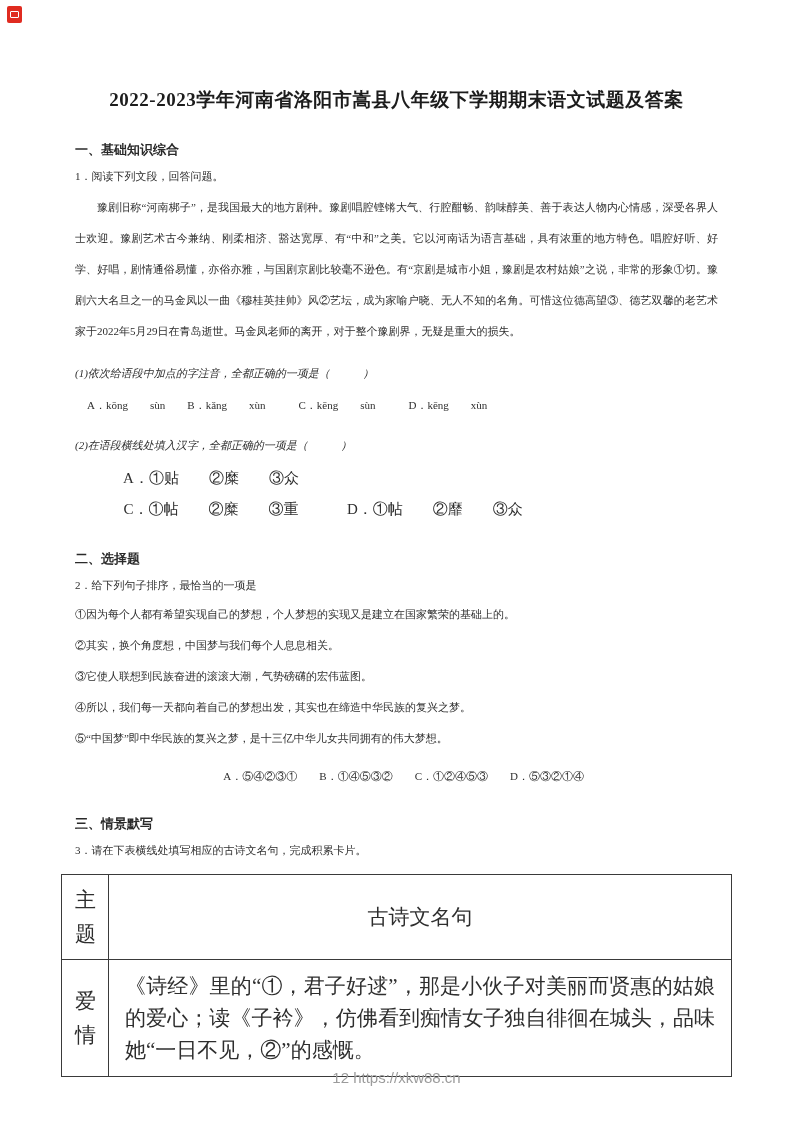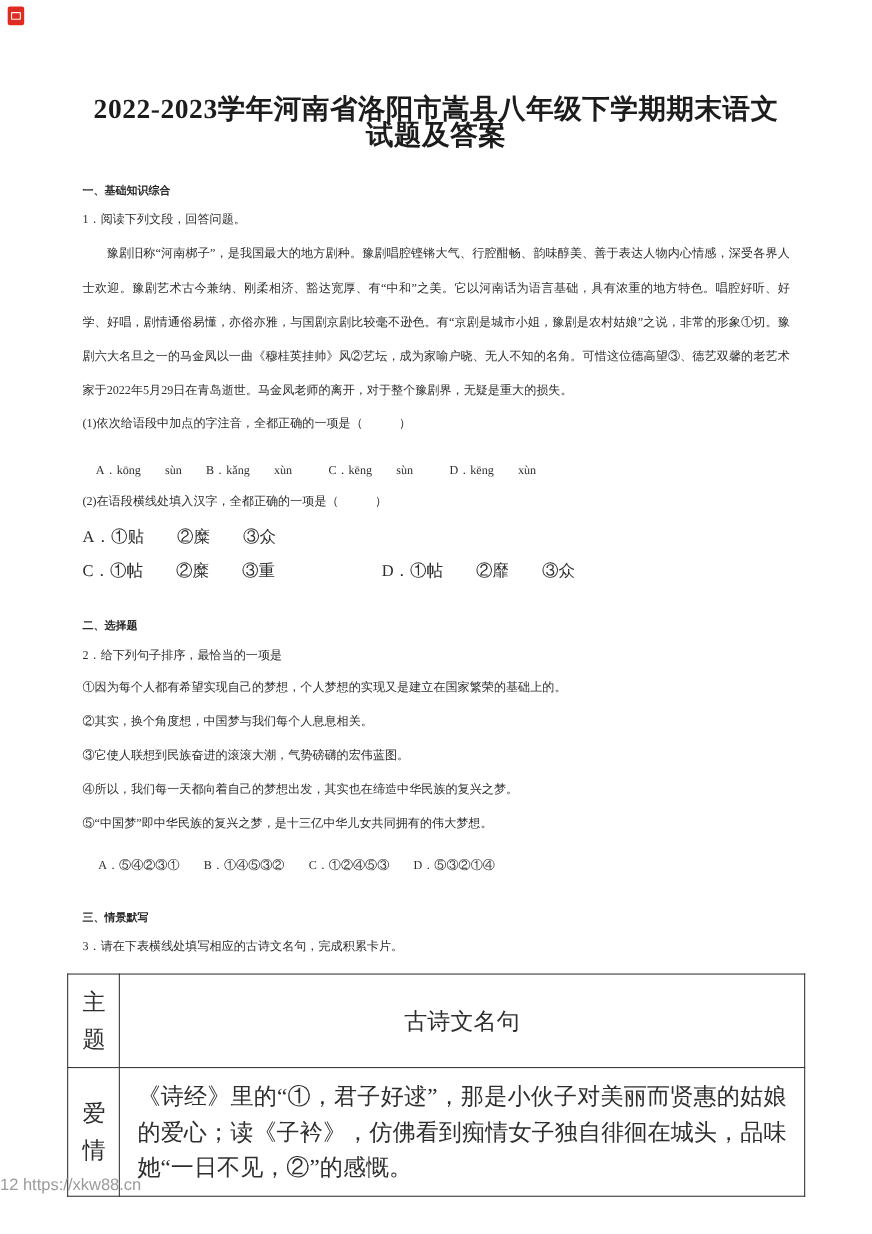--- a/index.html
+++ b/index.html
@@ -20,50 +20,50 @@
   }
   .corner-icon .inner {
     position: absolute; left: 3px; top: 5px;
     width: 9px; height: 7px;
     border: 1.5px solid #ffffff;
     border-radius: 1px;
   }
   .page { padding: 88px 75px 0 75px; }
   .title {
     margin: 0 0 26px 0;
-    font-size: 25px;
+    font-size: 19px;
     line-height: 24px;
     font-weight: bold;
     text-align: center;
     color: #1c1c1c;
     letter-spacing: 0.5px;
   }
   .sec-heading {
     margin: 0;
-    font-size: 10px;
+    font-size: 13px;
     line-height: 24px;
     font-weight: bold;
     color: #2a2a2a;
   }
   p { margin: 0; font-size: 11px; }
   .q-line { line-height: 28px; }
   .passage {
     margin-top: 2px;
     line-height: 31px;
     text-indent: 2em;
     text-align: justify;
   }
-  .subq { line-height: 28px; }
-  .opts-line { margin-top: 15px; line-height: 28px; padding-left: 1.1em; }
+  .subq { margin-top: 12px; line-height: 28px; font-style: italic; }
+  .opts-line { margin-top: 4px; line-height: 28px; padding-left: 1.1em; }
   .opt-grid { margin-top: 4px; }
   .opt-row { display: flex; font-size: 15px; line-height: 31px; }
-  .opt-row .cell-l { width: 272px; }
+  .opt-row .cell-l { width: 272px; text-align: center; }
   .gap-lg { height: 22px; }
   .sentence { line-height: 31px; }
-  .q2-options { margin-top: 8px; padding-left: 1.3em; line-height: 28px; }
+  .q2-options { margin-top: 8px; padding-left: 1.3em; line-height: 28px; text-align: center; }
   .accum-table {
     border-collapse: collapse;
     width: calc(100% + 28px);
     margin: 10px 0 0 -14px;
     table-layout: fixed;
   }
   .accum-table td {
     border: 1px solid #3a3a3a;
     font-size: 21px;
     vertical-align: middle;
@@ -83,21 +83,21 @@
   .accum-table .body2 {
     padding: 10px 16px;
     line-height: 32px;
     text-align: justify;
   }
   .accum-table .data-row td { height: 84px; }
   .footer {
     position: absolute;
     left: 0; right: 0;
     bottom: 36px;
-    text-align: left;
+    text-align: center;
     color: #9b9b9b;
     font-size: 15px;
     font-family: "Liberation Sans", "DejaVu Sans", sans-serif;
     margin-top: 21px;
   }
 </style>
 </head>
 <body>
 
 <div class="corner-icon">

